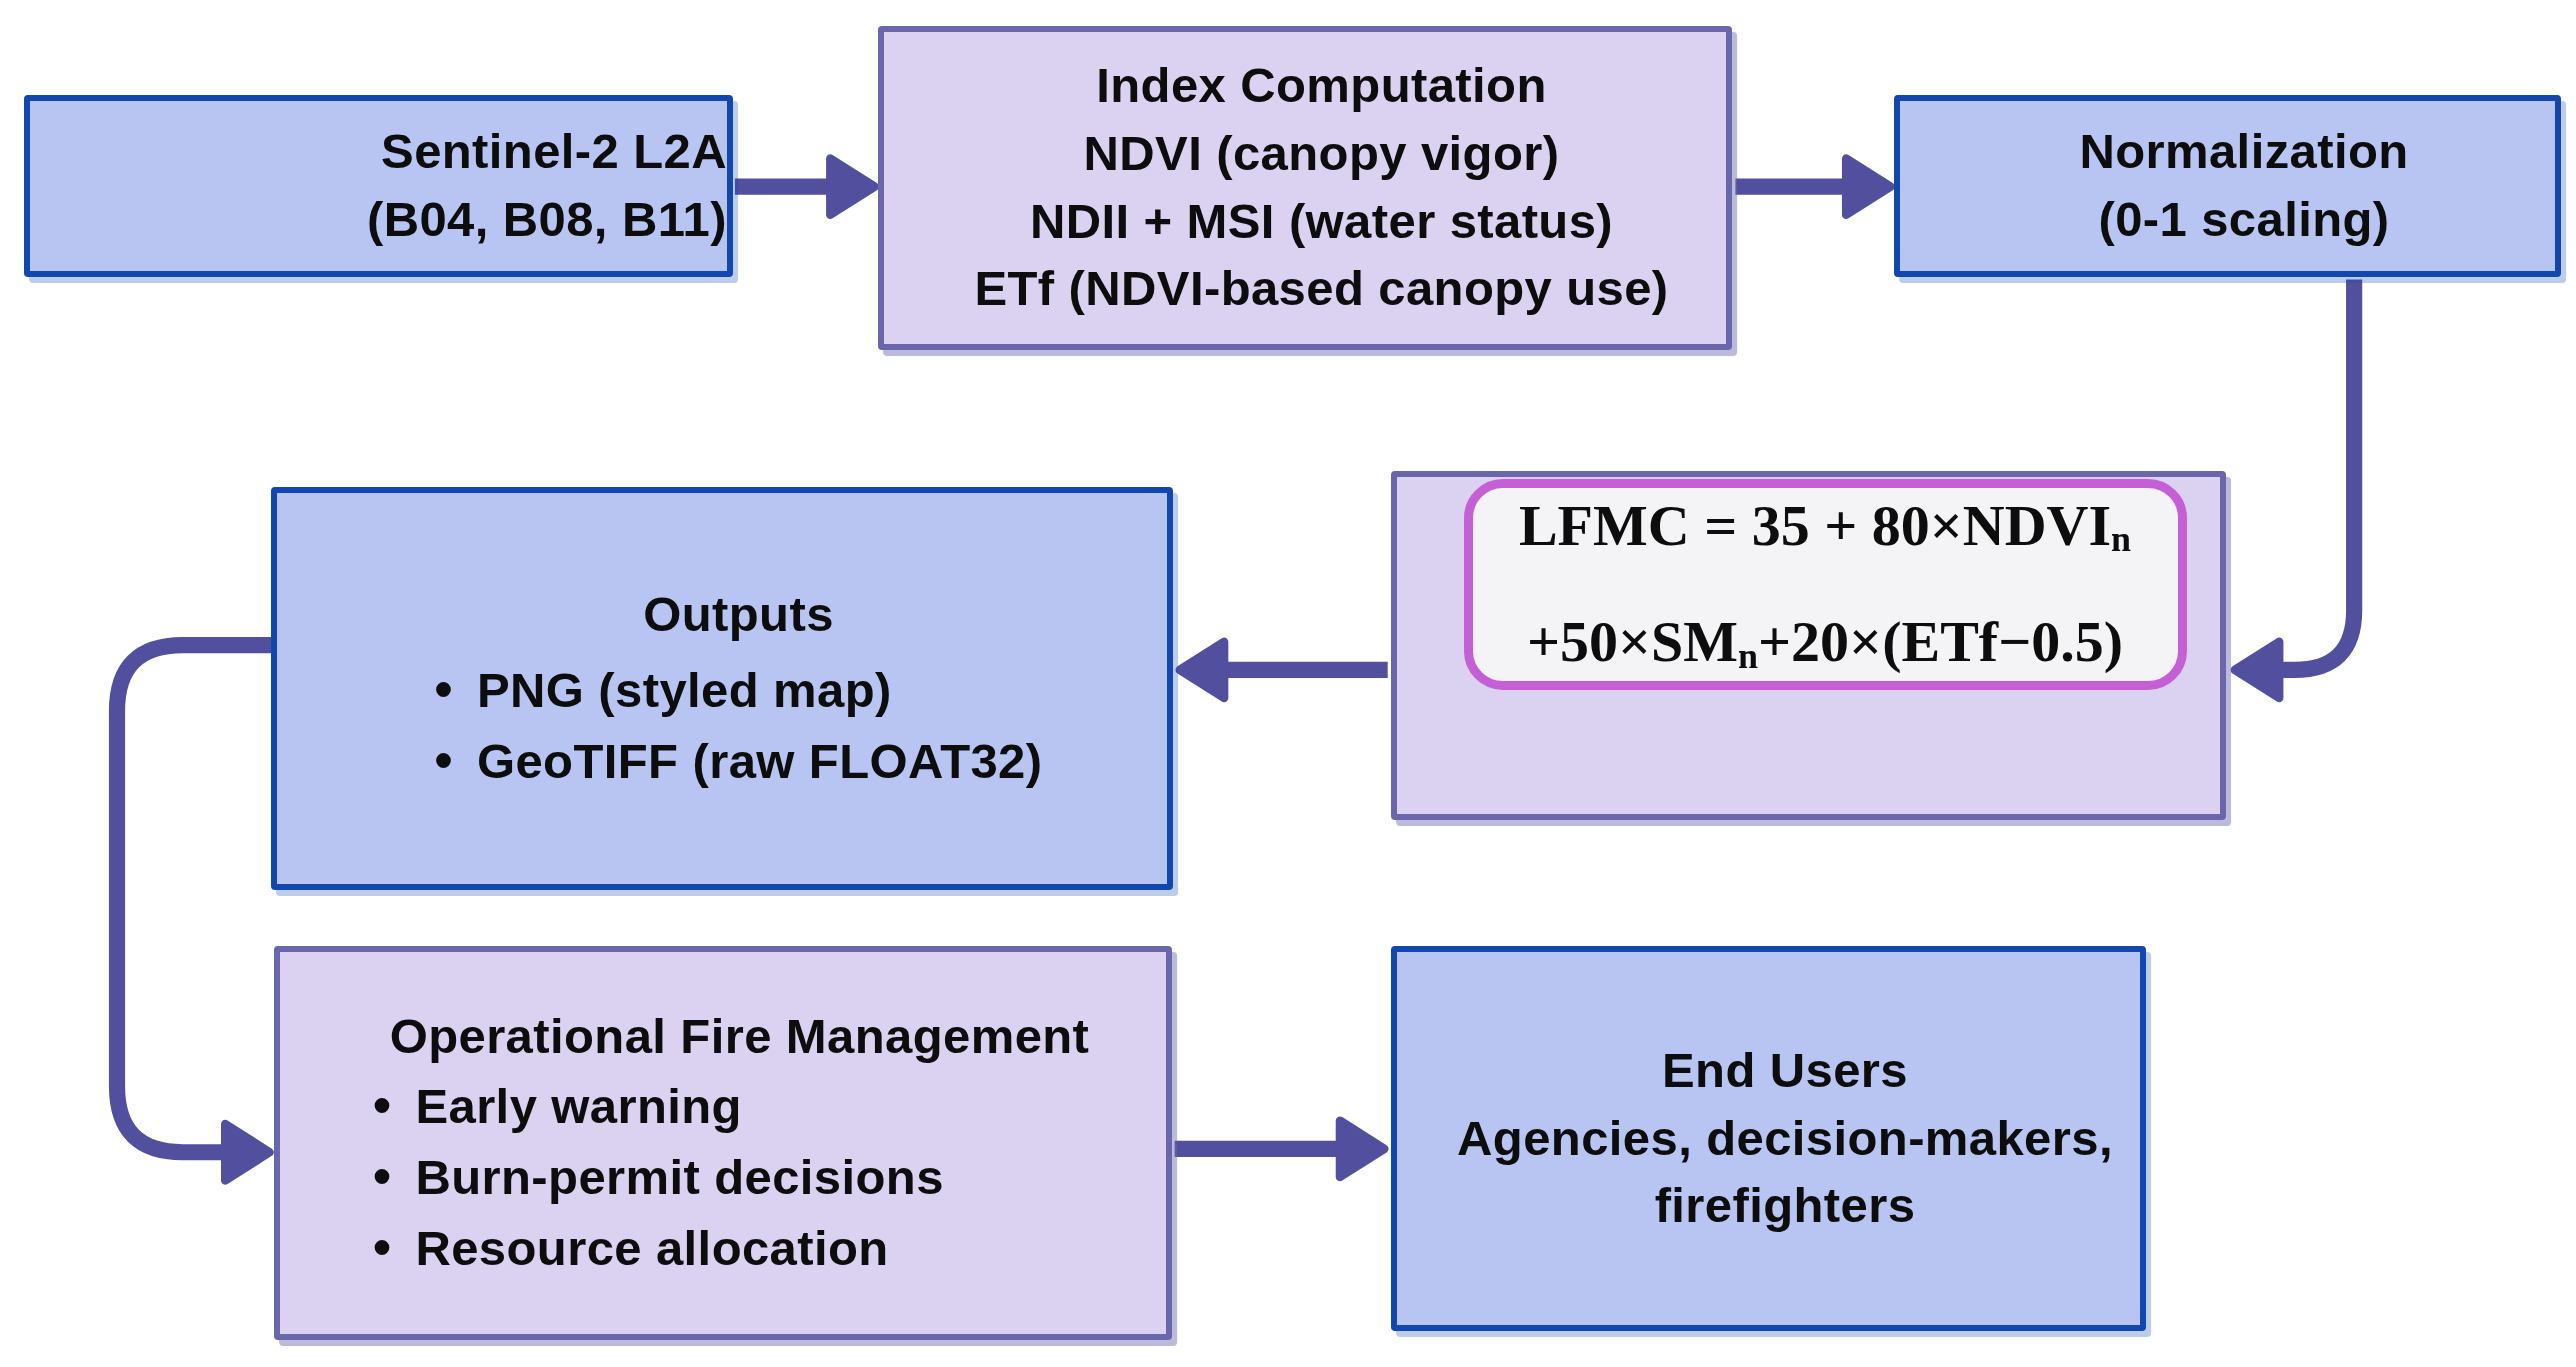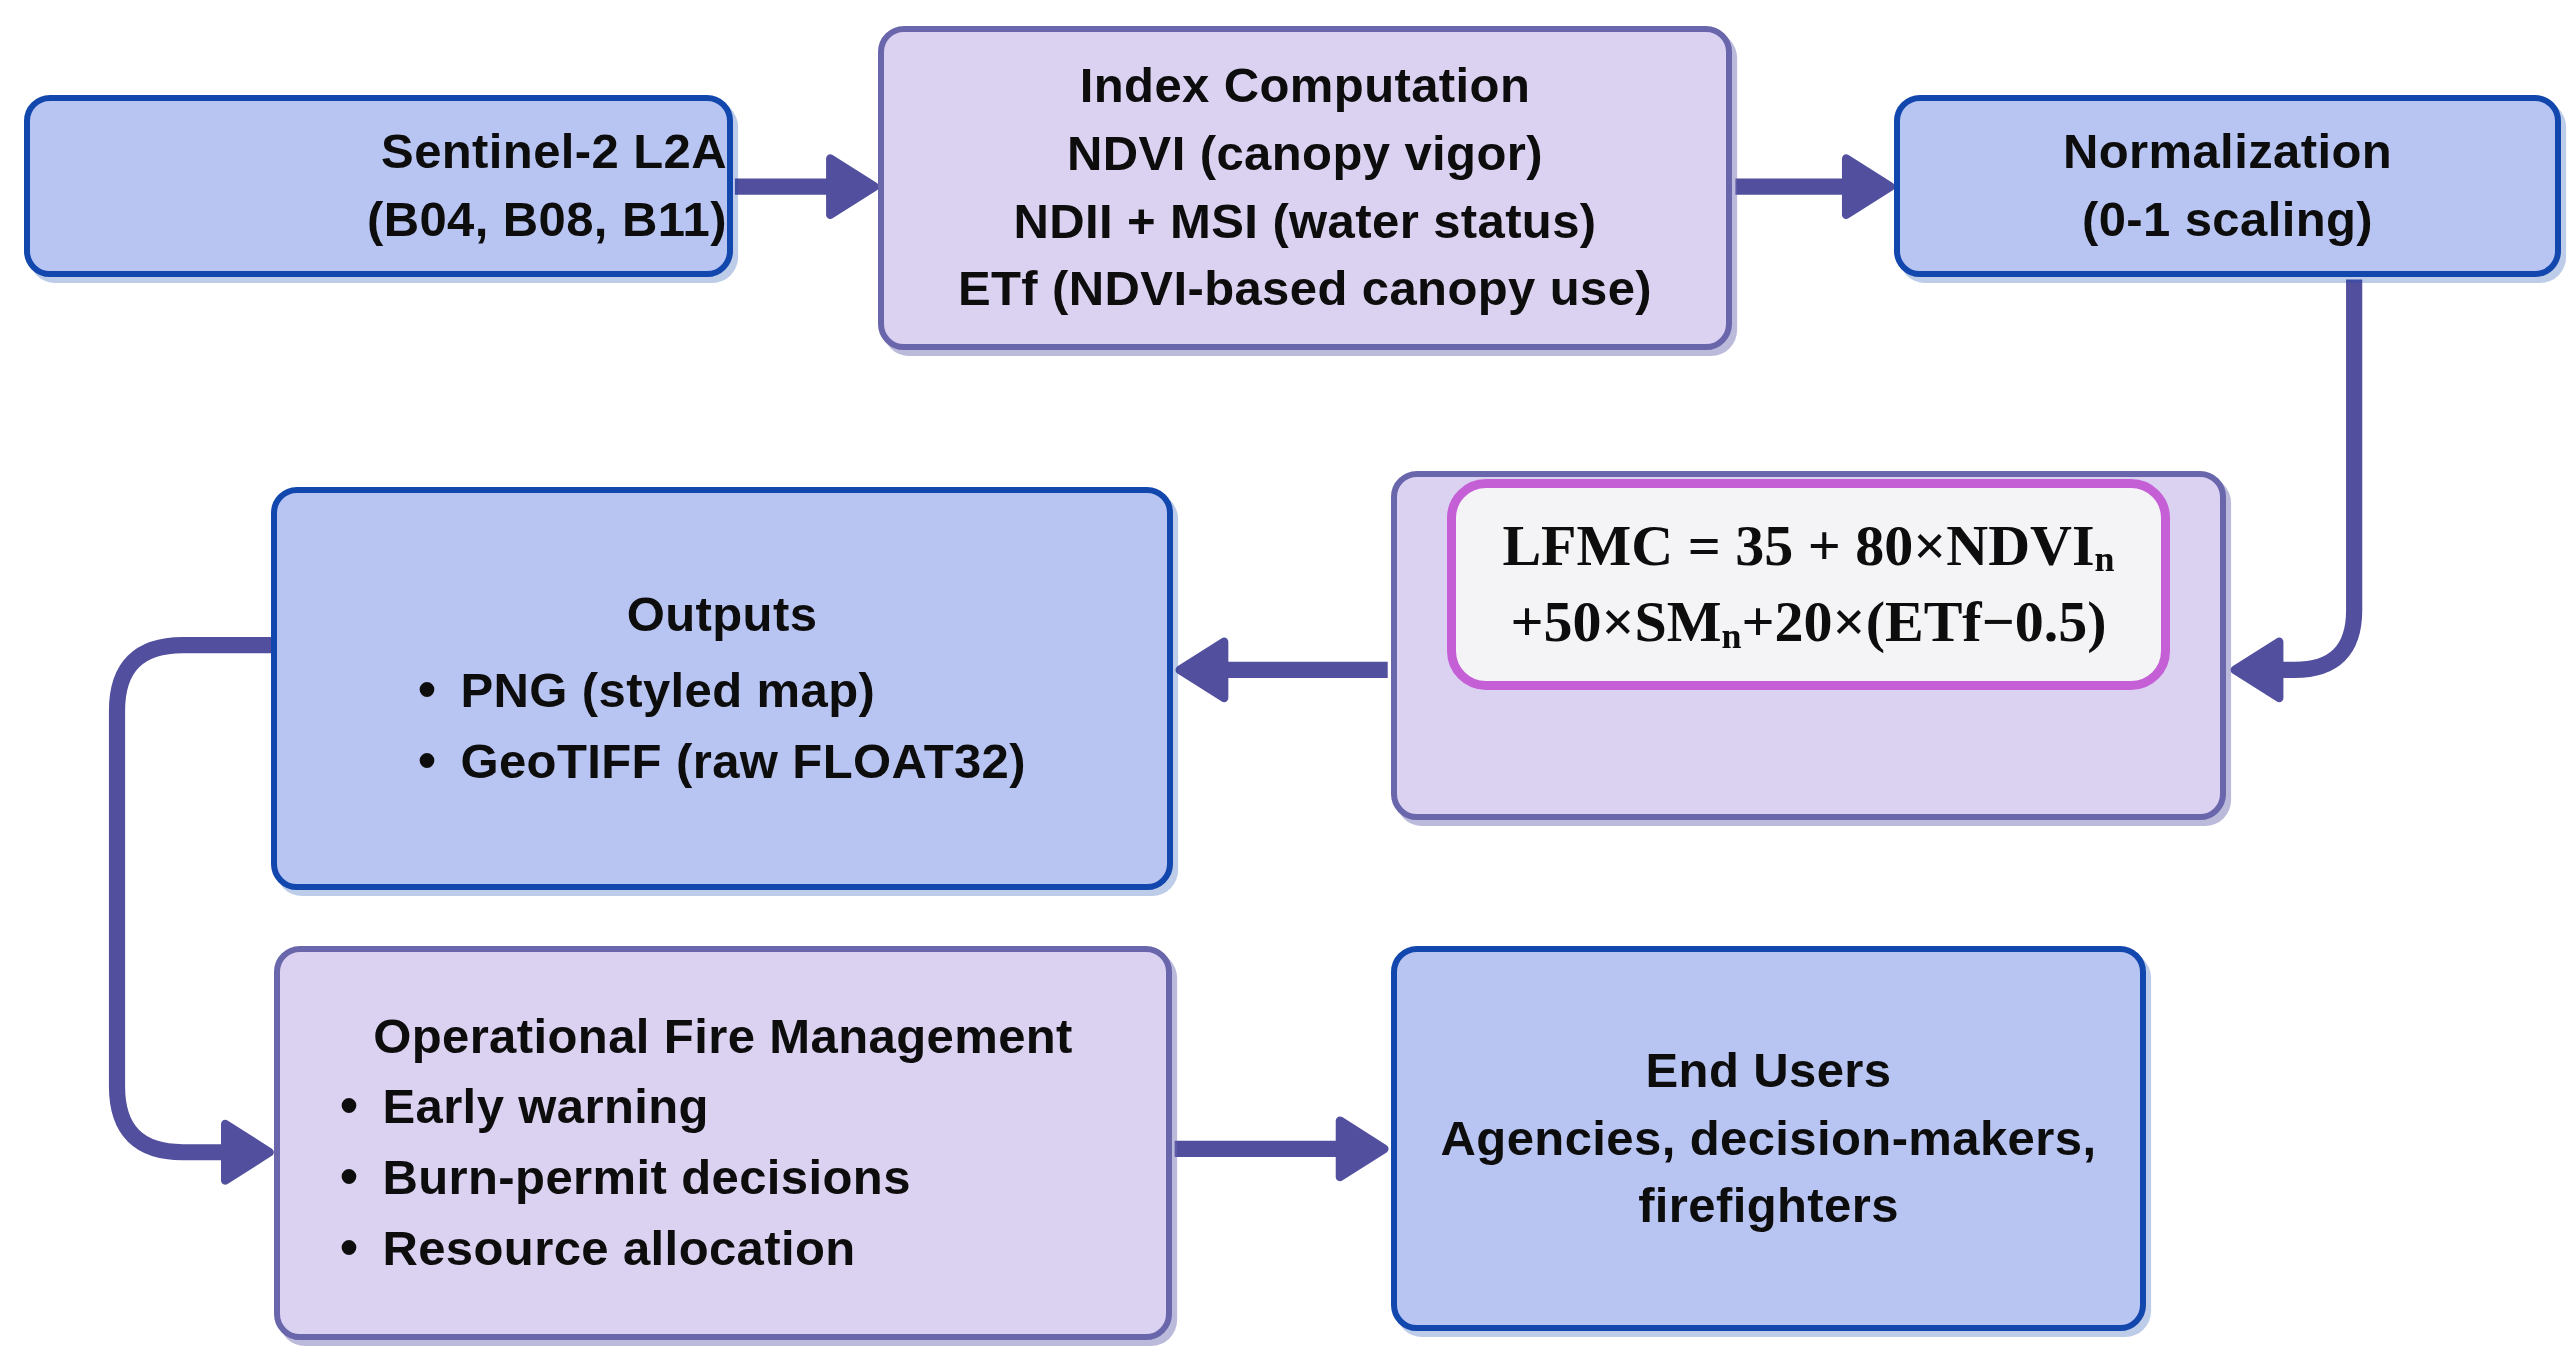--- a/index.html
+++ b/index.html
@@ -27,30 +27,31 @@
   .ahead {
     fill: var(--arrow, #524f9e);
     stroke: var(--arrow, #524f9e);
     stroke-width: 10;
     stroke-linejoin: round;
   }
   .node {
     position: absolute;
     box-sizing: border-box;
     border: 6.8px solid;
-    border-radius: 26px;
+    border-radius: 4px;
     display: flex;
     flex-direction: column;
     justify-content: center;
     align-items: center;
     text-align: center;
     font-size: 49px;
     line-height: 1.38;
     font-weight: 600;
     letter-spacing: 0.4px;
+    padding-left: 33px;
   }
   .node.blue {
     background: var(--blue_fill, #b8c4f2);
     border-color: var(--blue_border, #1247ad);
     box-shadow: 5.1px 6px 0 rgba(18, 71, 173, 0.28);
   }
   .node.lavender {
     background: var(--lavender_fill, #dbd1f1);
     border-color: var(--lavender_border, #6966ac);
     box-shadow: 5.1px 6px 0 rgba(105, 102, 172, 0.45);
@@ -76,21 +77,21 @@
   #node-lfmc .lfmc-title { margin-top: 20.5px; height: 89px; display: flex; align-items: center; }
   .formula-box {
     box-sizing: border-box;
     margin-top: 1.7px;
     width: 723px; height: 211px;
     background: var(--formula_fill, #f4f3f5);
     border: 9.4px solid var(--formula_border, #c45fd6);
     border-radius: 39px;
     display: flex;
     flex-direction: column;
-    justify-content: center;
+    justify-content: space-between;
     align-items: center;
     font-family: "Liberation Serif", serif;
     font-weight: bold;
     font-size: 58px;
     line-height: 1.32;
     letter-spacing: 0;
   }
   .formula-box .fsub {
     font-size: 0.62em;
     line-height: 0;

